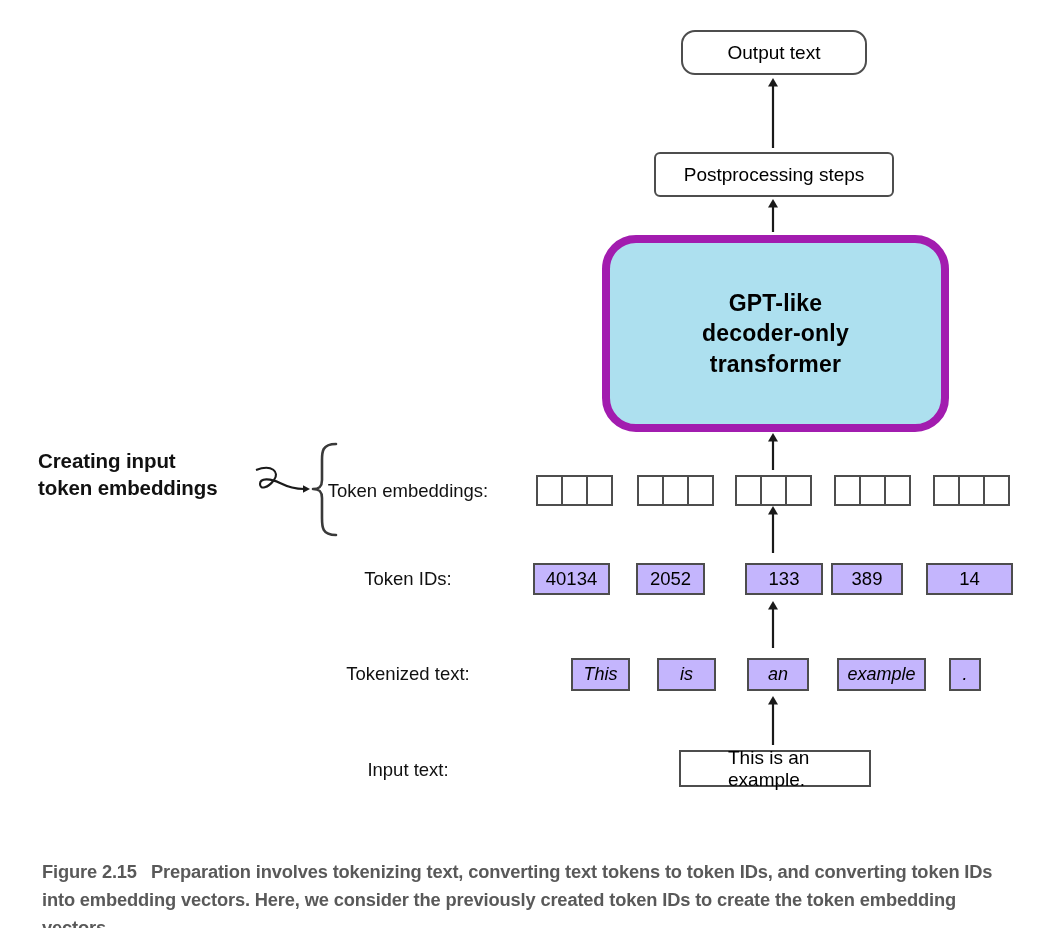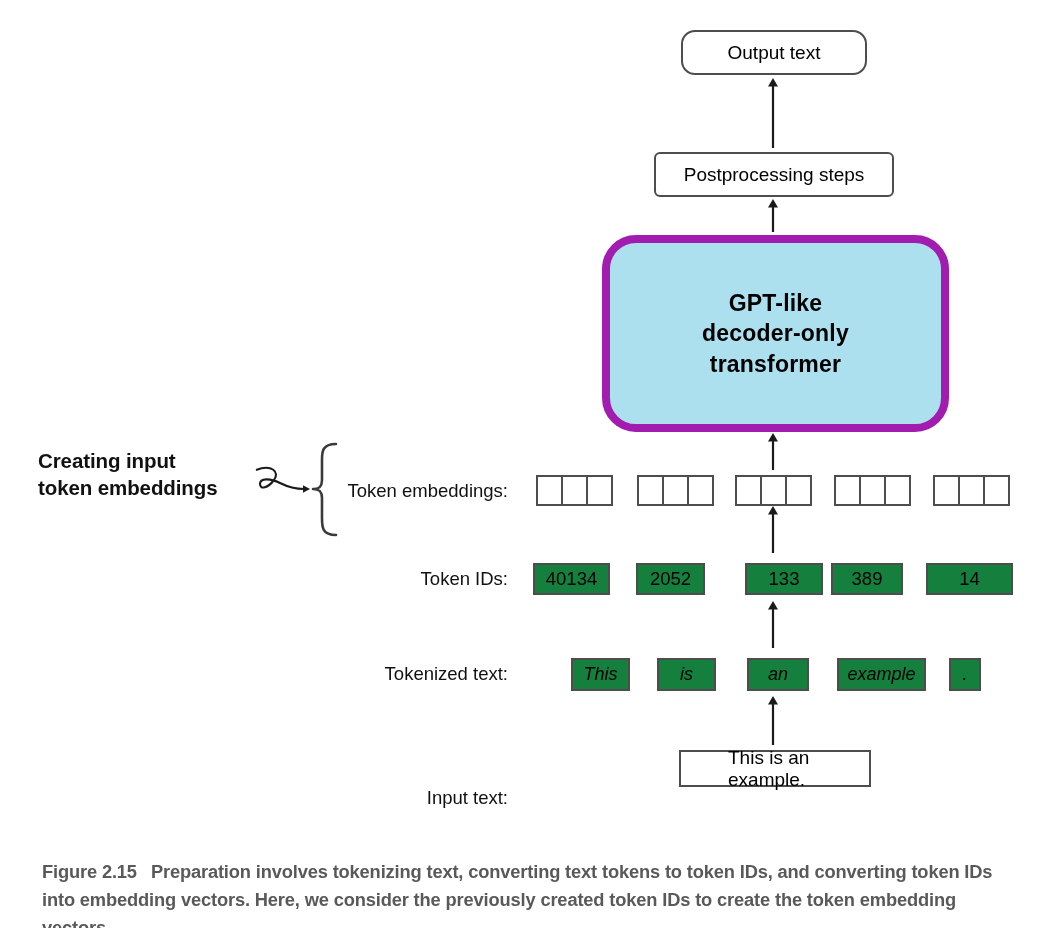--- a/index.html
+++ b/index.html
@@ -61,21 +61,21 @@
     border-radius: 34px;
     font-size: 23px;
     font-weight: bold;
     line-height: 1.32;
     letter-spacing: 0.2px;
   }
 
   
   .row-label {
     position: absolute;
-    text-align: right;
+    text-align: center;
     font-size: 18.5px;
     color: #111;
     white-space: nowrap;
   }
 
   
   .emb-group {
     position: absolute;
     display: flex;
     top: 475px;
@@ -89,21 +89,21 @@
     background: #fff;
     margin-left: -2px;
   }
   .emb-cell:first-child { margin-left: 0; }
 
   
   .cell-box {
     position: absolute;
     box-sizing: border-box;
     border: 2px solid #4d4d4d;
-    background: #15803d;
+    background: #c4b5fd;
     display: flex;
     align-items: center;
     justify-content: center;
     font-size: 18.5px;
     height: 32px;
   }
   .tok-box {
     font-style: italic;
     font-size: 18px;
     height: 33px;
@@ -212,21 +212,21 @@
   </div>
 
   <div id="annotation">
     <div>Creating input</div>
     <div>token embeddings</div>
   </div>
 
   <div class="row-label" style="left:292px; top:480px; width:200px;">Token embeddings:</div>
   <div class="row-label" style="left:292px; top:568px; width:200px;">Token IDs:</div>
   <div class="row-label" style="left:292px; top:663px; width:200px;">Tokenized text:</div>
-  <div class="row-label" style="left:292px; top:759px; width:200px;margin-top:28px;">Input text:</div>
+  <div class="row-label" style="left:292px; top:759px; width:200px;">Input text:</div>
 
   <div class="emb-group" style="left:520px;">
     <div class="emb-cell"></div>
     <div class="emb-cell"></div>
     <div class="emb-cell"></div>
   </div>
   <div class="emb-group" style="left:621px;">
     <div class="emb-cell"></div>
     <div class="emb-cell"></div>
     <div class="emb-cell"></div>

